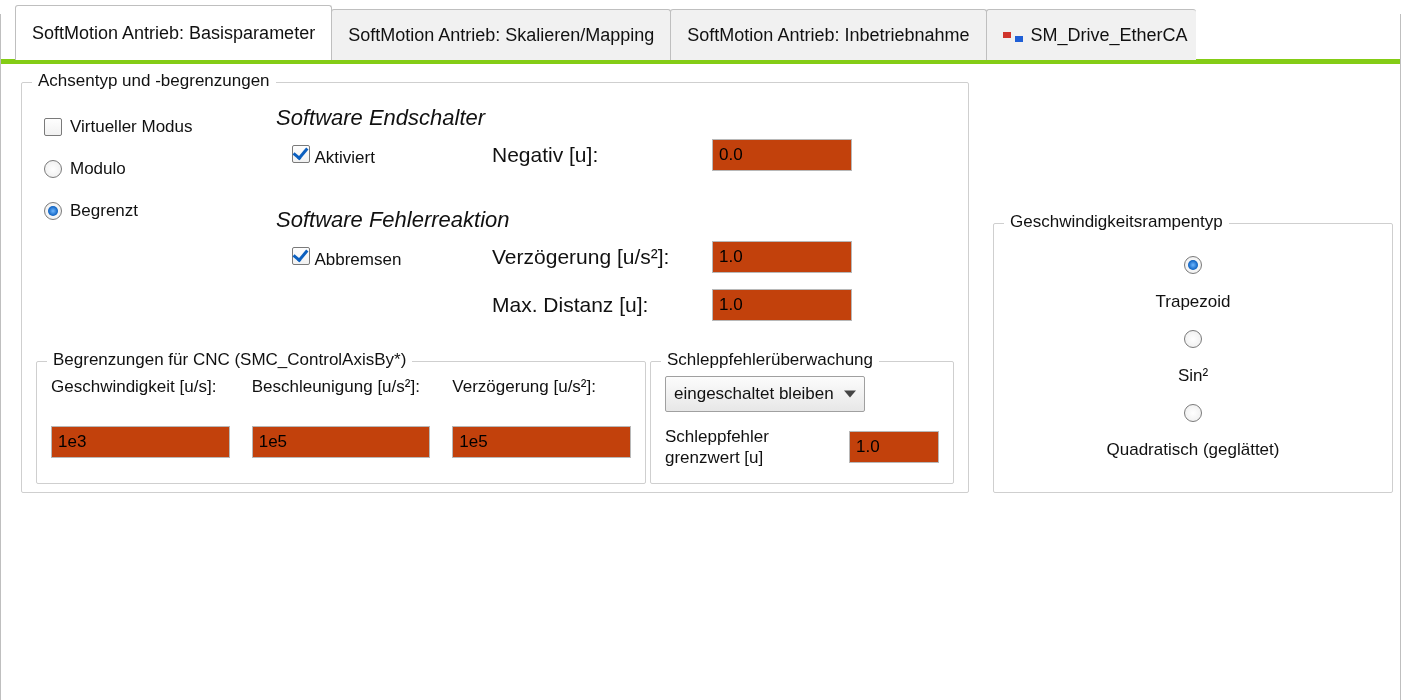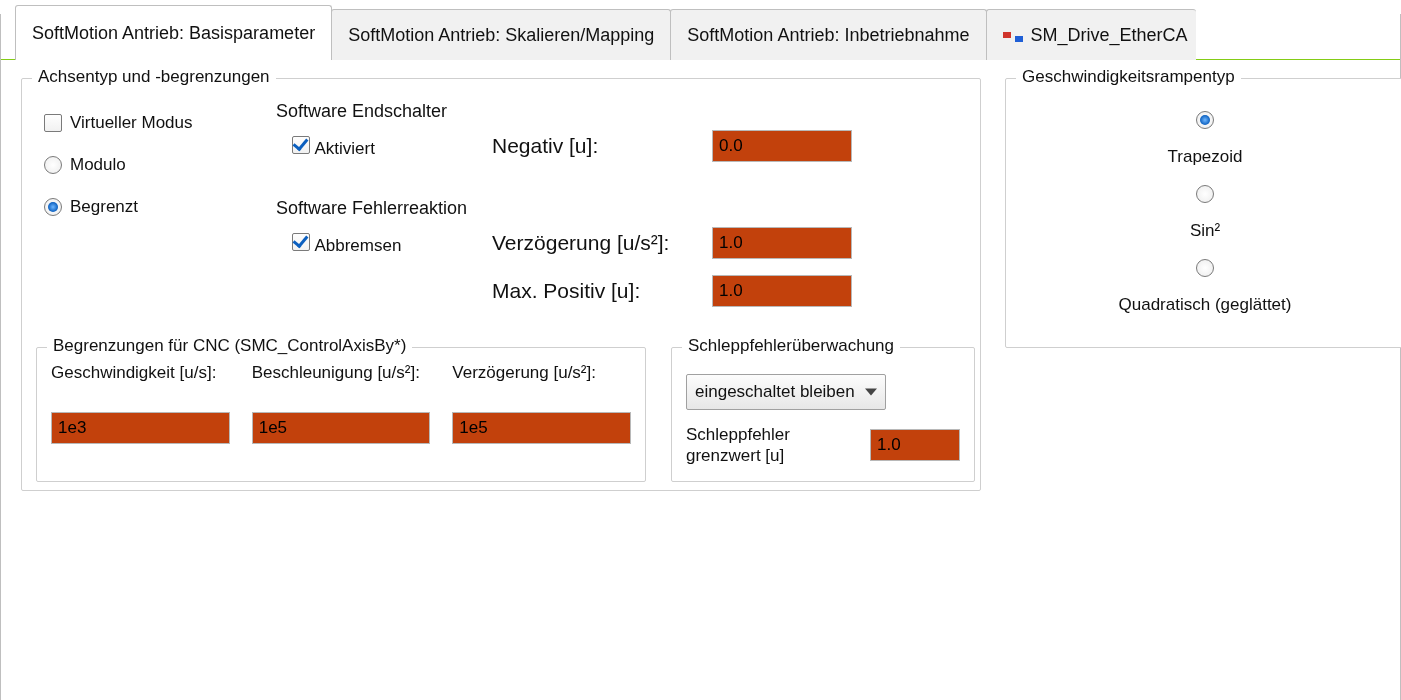--- a/index.html
+++ b/index.html
@@ -46,26 +46,26 @@
     position: relative;
   }
   .tab.active {
     background: #ffffff;
     height: 46px;
     line-height: 46px;
     z-index: 2;
   }
   .tab.last { border-right: none; padding-right: 8px; }
   .content {
-    border-top: 1px solid #84cc16;
+    border-top: 5px solid #84cc16;
     margin-top: -1px;
     padding: 18px 20px;
     display: flex;
     gap: 24px;
-    align-items: flex-start;
+    align-items: flex-end;
   }
   
   .group {
     border: 1px solid #cfcfcf;
     border-radius: 2px;
     position: relative;
     padding: 22px 14px 14px 14px;
     background: #ffffff;
   }
   .group > .legend {
@@ -82,23 +82,24 @@
   .group-achsen { padding-bottom: 8px; }
   .inner-top {
     display: flex;
   }
   .left-options { width: 240px; }
   .left-options .opt { margin: 12px 0 22px 8px; display: flex; align-items: center; gap: 8px; }
 
   .subgroup-wrap { flex: 1; }
   .subgroup { margin-bottom: 20px; }
   .subgroup .sub-legend {
-    font-size: 18px;
+    font-size: 22px;
     margin-bottom: 8px;
     padding-left: 0;
+    font-style: italic;
   }
   .sub-body {
     display: flex;
     align-items: flex-start;
     gap: 20px;
     padding-left: 16px;
   }
   .chk-col { width: 180px; padding-top: 6px; }
   .fields-col { flex: 1; }
   .frow {
@@ -113,21 +114,21 @@
     border: 1px solid #b8b8b8;
     background: #c2410c;
     padding: 0 6px;
     font-size: 17px;
     font-family: inherit;
     box-sizing: border-box;
   }
 
   .inner-bottom {
     display: flex;
-    gap: 25px;
+    gap: 4px;
     margin-top: 4px;
   }
   .cnc.group { flex: 0 0 580px; padding-top: 14px; }
   .schlepp.group { flex: 1; padding-top: 14px; }
   .cnc .cols, .cnc-row {
     display: flex;
     gap: 22px;
   }
   .cnc .col { flex: 1; }
   .cnc .collabel { font-size: 17px; height: 48px; display:flex; align-items:flex-start; line-height:1.25; }
@@ -138,21 +139,20 @@
     border: 1px solid #a0a0a0;
     border-radius: 2px;
     padding: 0 30px 0 8px;
     font-size: 17px;
     font-family: inherit;
     background: linear-gradient(#fcfcfc,#e7e7e7);
     position: relative;
     display: inline-flex;
     align-items: center;
     cursor: pointer;
-    margin-top: 12px;
   }
   .select .arrow {
     position: absolute; right: 8px; top: 50%; transform: translateY(-50%);
     width: 0; height: 0; border-left: 6px solid transparent; border-right: 6px solid transparent; border-top: 7px solid #444;
   }
   .schlepp .row2 {
     display:flex; gap:14px; align-items:center; margin-top:14px;
   }
   .schlepp .row2 label { width: 170px; font-size:17px; line-height:1.25; }
   .schlepp .row2 .textbox { width: 90px; }
@@ -262,21 +262,21 @@
                     <span class="cb checked"></span>
                     <span class="opt-label">Abbremsen</span>
                   </div>
                 </div>
                 <div class="fields-col">
                   <div class="frow">
                     <label>Verzögerung [u/s²]:</label>
                     <input class="textbox" type="text" value="1.0" style="">
                   </div>
                   <div class="frow">
-                    <label>Max. Positiv [u]:</label>
+                    <label>Max. Distanz [u]:</label>
                     <input class="textbox" type="text" value="1.0" style="">
                   </div>
                 </div>
               </div>
             </div>
           </div>
         </div>
 
         <div class="inner-bottom">
 

